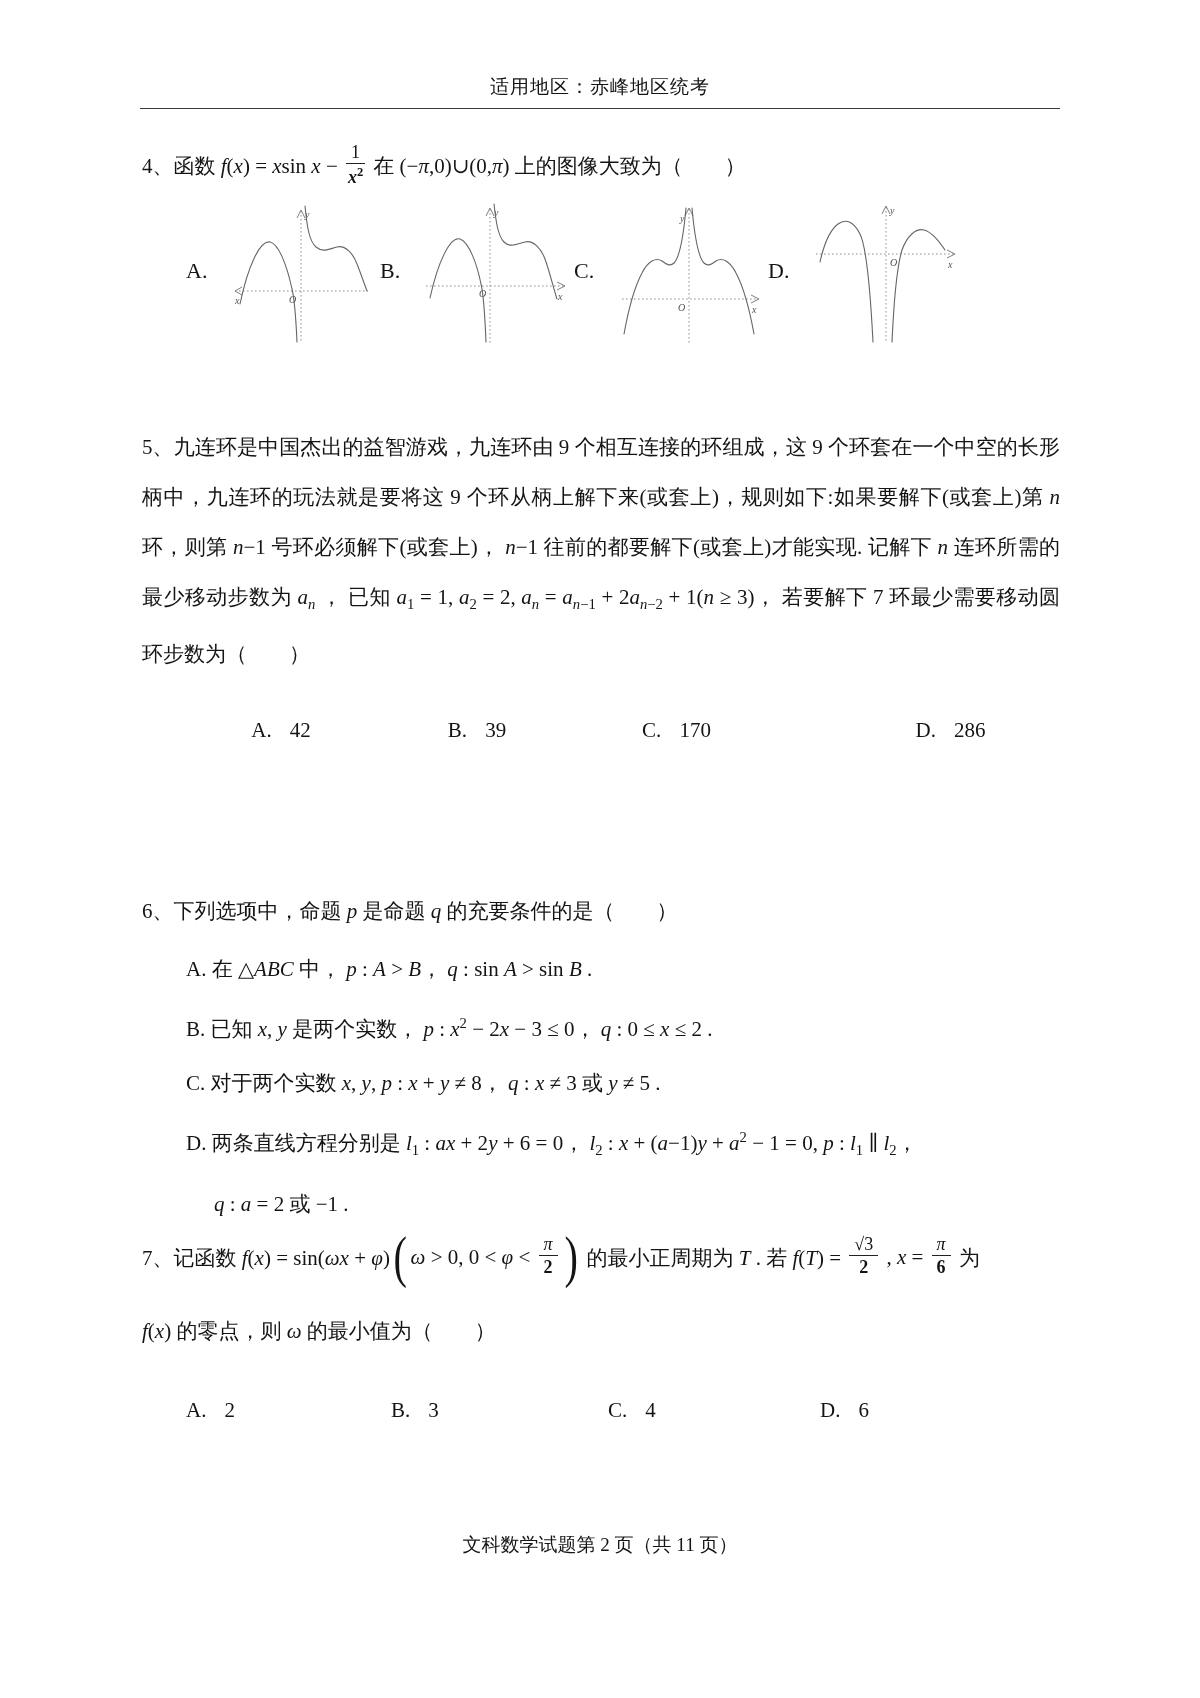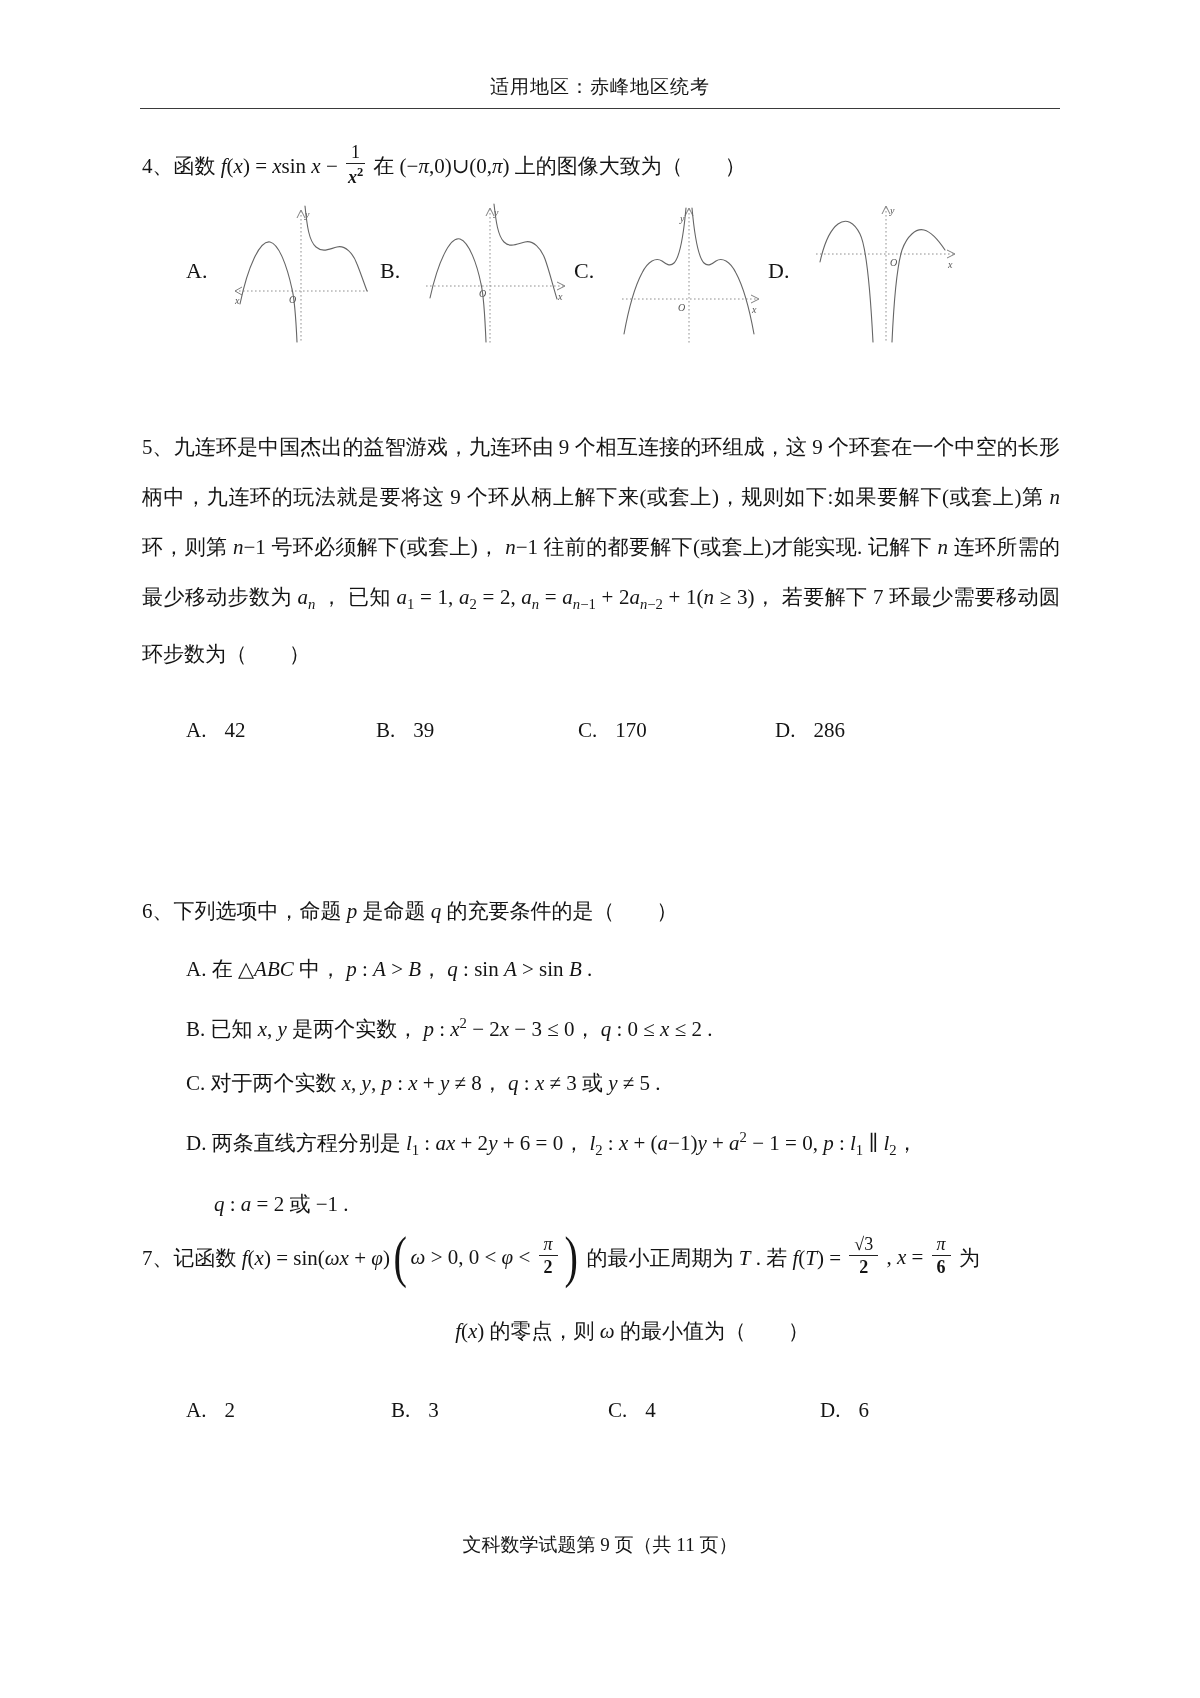--- a/index.html
+++ b/index.html
@@ -22,31 +22,31 @@
   .glabel{font-size:22px;width:40px;flex:0 0 auto;}
   svg.graph{flex:0 0 auto;}
   .graph .ax{stroke:#909090;stroke-width:1;stroke-dasharray:1.6 2.4;fill:none;}
   .graph .ar{stroke:#808080;stroke-width:1;fill:none;}
   .graph .cv{stroke:#666;stroke-width:1.1;fill:none;stroke-linecap:round;}
   .graph .lbl{font-size:10px;font-style:italic;fill:#555;}
 
   .q5{position:absolute;top:422px;left:142px;width:918px;font-size:21px;line-height:50px;text-align:justify;}
   .optrow{display:grid;grid-template-columns:190px 202px 197px auto;padding-left:44px;font-size:21px;}
   .optrow .olab{margin-right:18px;}
-  .q5opts{position:absolute;top:718px;left:142px;width:940px;}
+  .q5opts{position:absolute;top:718px;left:142px;width:940px;text-align:center;}
 
   .q6{position:absolute;top:896px;left:142px;width:940px;font-size:21px;}
   .q6 .stem{margin-bottom:28px;line-height:30px;}
   .q6 .opt{padding-left:44px;margin-bottom:24px;line-height:30px;}
   .q6 .cont{padding-left:72px;}
 
   .q7{position:absolute;top:1234px;left:142px;width:980px;font-size:21px;}
   .q7 .l1 span{vertical-align:middle;}
   .bigp{display:inline-block;font-size:56px;line-height:0.85;vertical-align:middle;transform:scaleX(0.72);margin:0 1px;font-weight:400;}
-  .q7 .l2{margin-top:34px;line-height:30px;text-align:center;}
+  .q7 .l2{margin-top:34px;line-height:30px;}
   .q7opts{position:absolute;top:1398px;left:142px;width:940px;gap:15px;}
 
   .footer{position:absolute;top:1532px;left:0;width:100%;text-align:center;font-size:19px;}
   sub,sup{font-size:70%;}
 </style>
 </head>
 <body>
 
 <div class="page">
 
@@ -149,16 +149,16 @@
   </div>
 
   <div class="q7opts optrow">
     <div class="opt"><span class="olab">A.</span><span class="oval">2</span></div>
     <div class="opt"><span class="olab">B.</span><span class="oval">3</span></div>
     <div class="opt"><span class="olab">C.</span><span class="oval">4</span></div>
     <div class="opt"><span class="olab">D.</span><span class="oval">6</span></div>
   </div>
 
   <div class="footer">
-    <span>文科数学试题第 9 页（共 11 页）</span>
+    <span>文科数学试题第 2 页（共 11 页）</span>
   </div>
 
 </div>
 
 </body></html>

